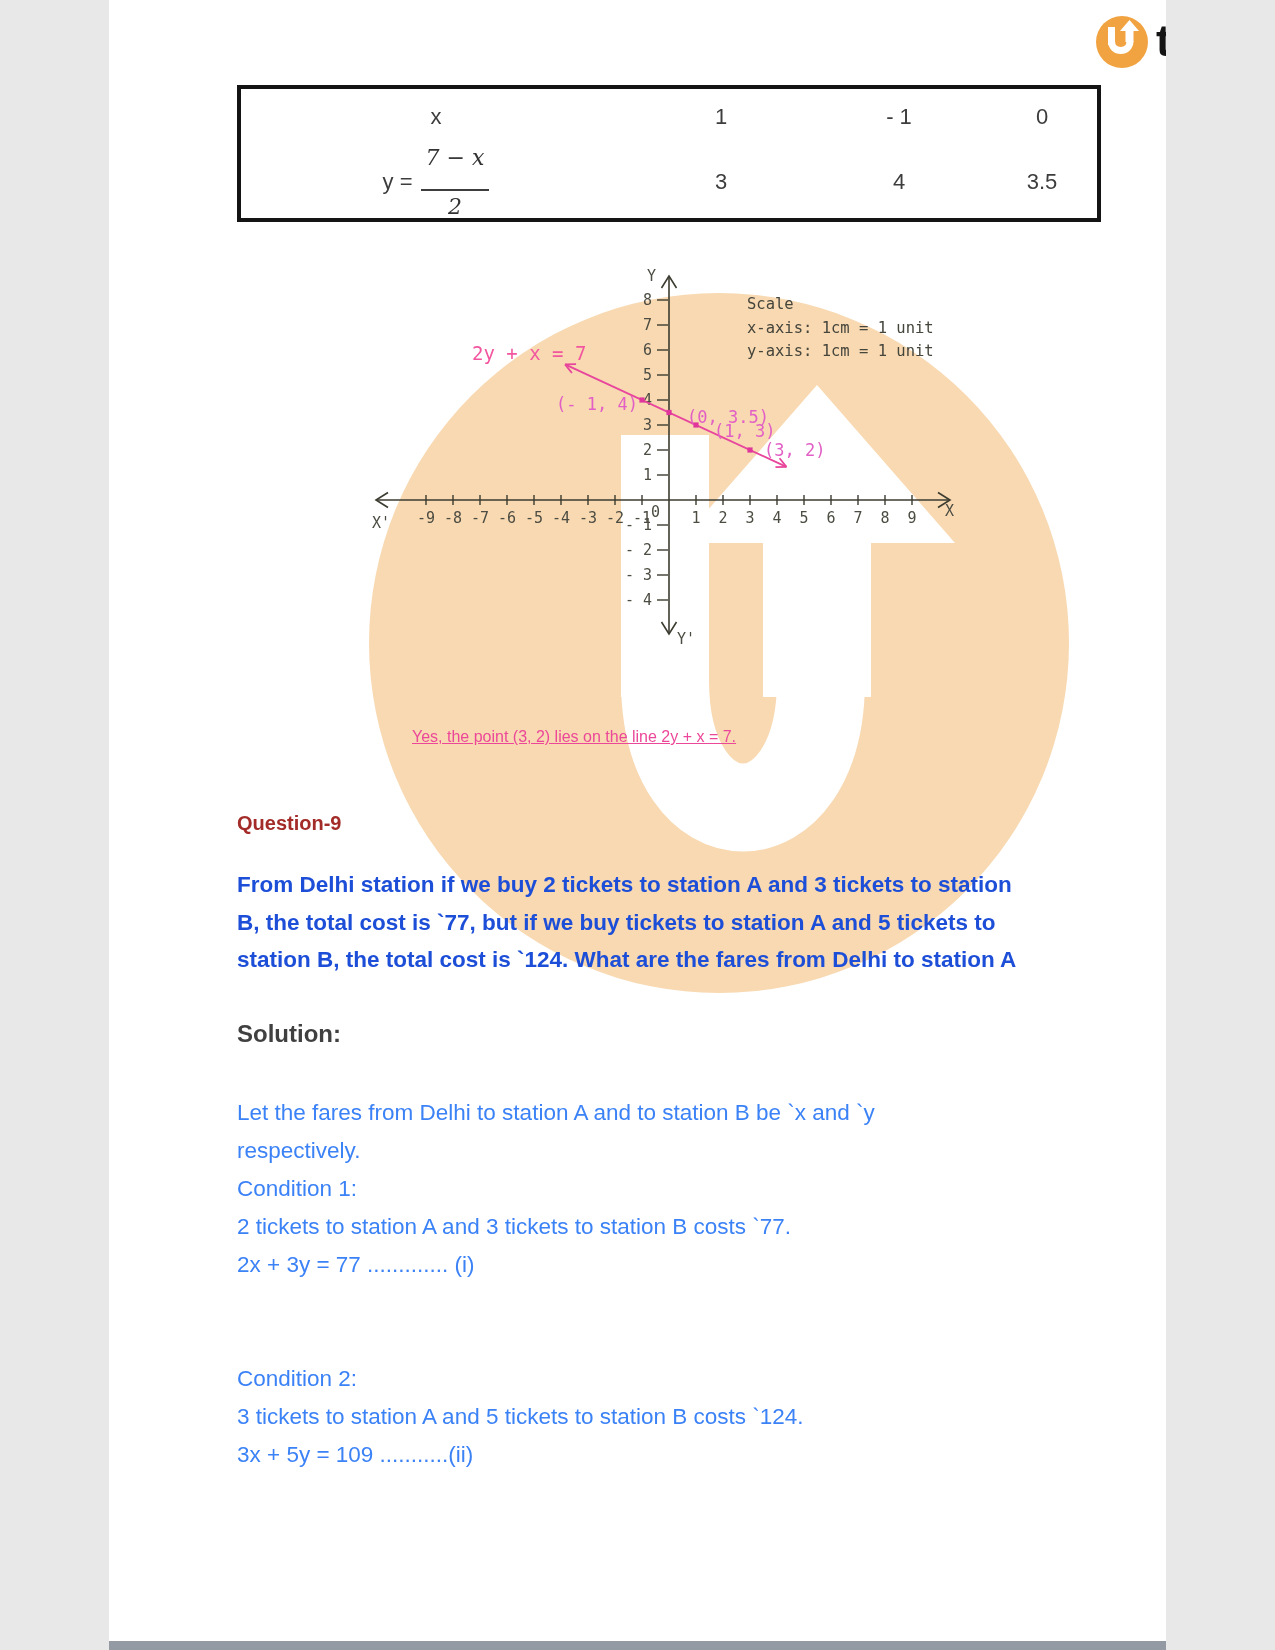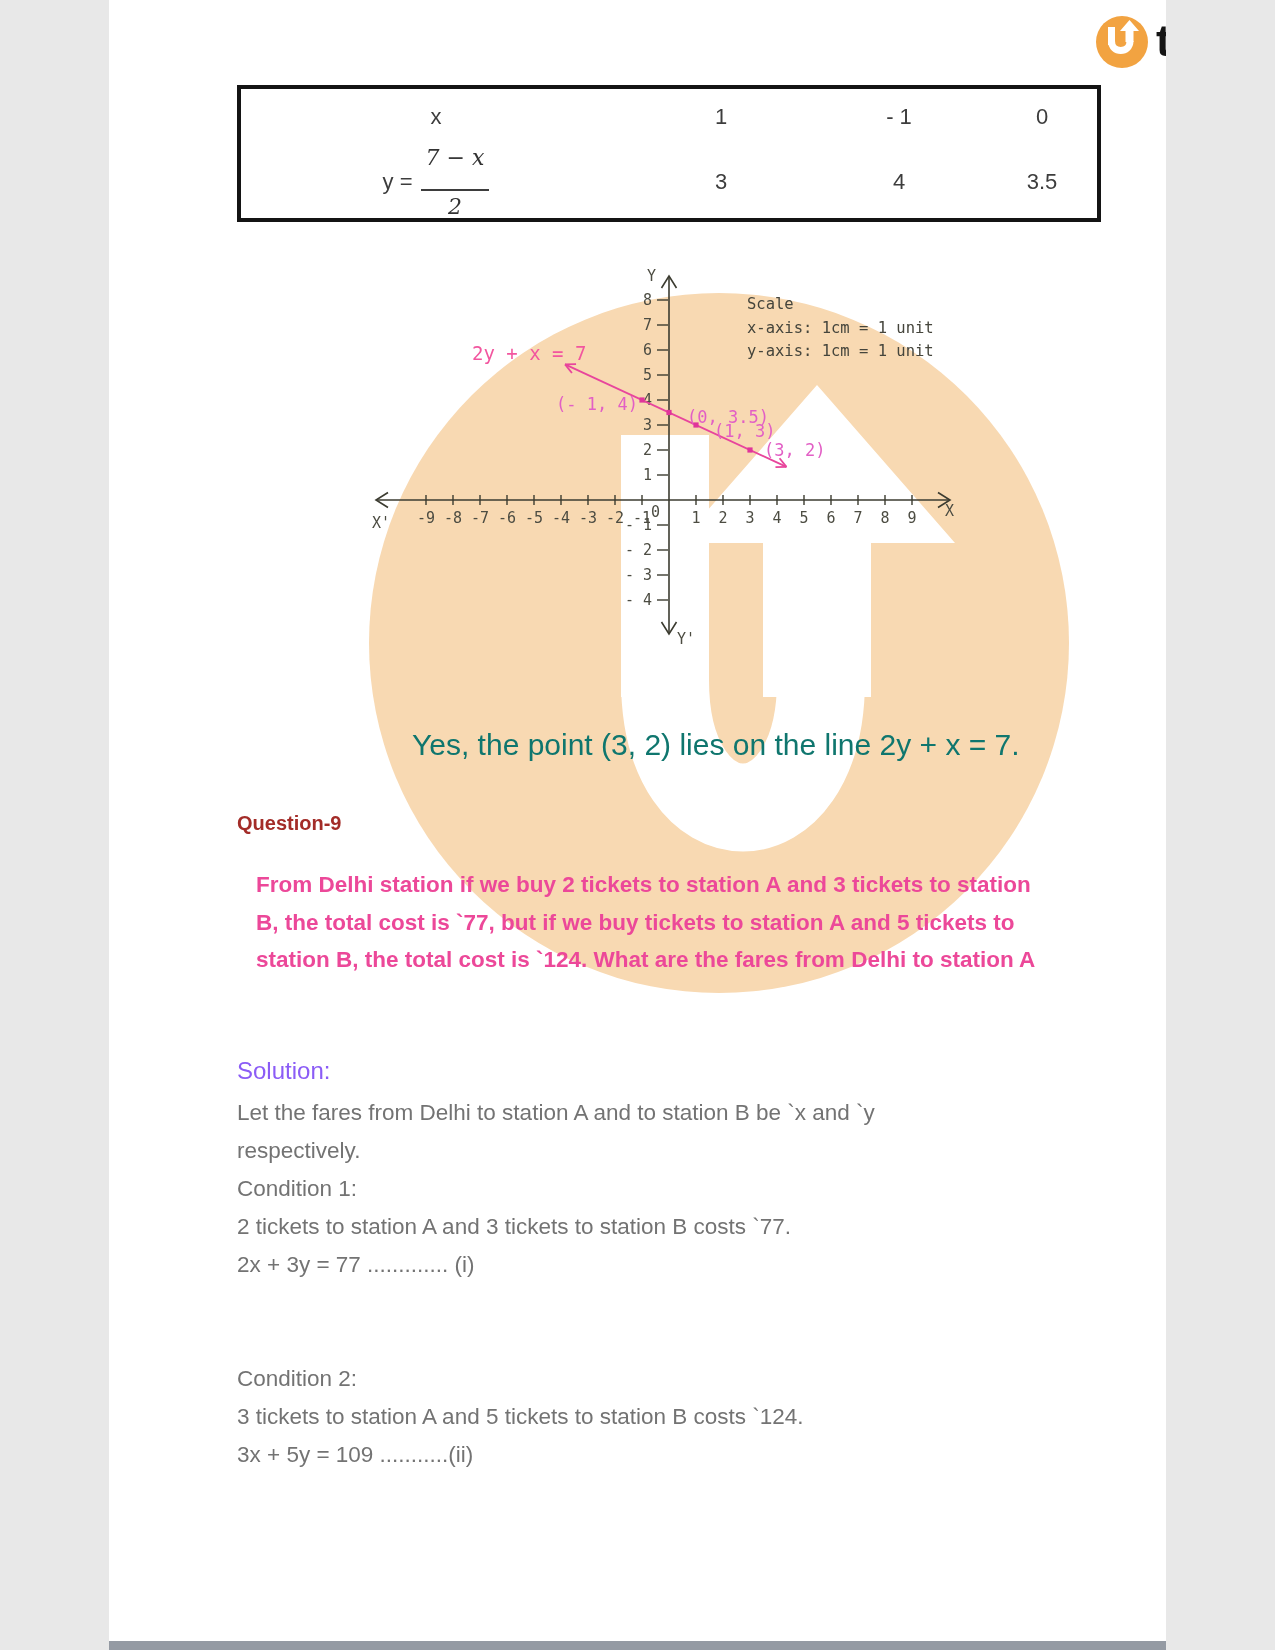--- a/index.html
+++ b/index.html
@@ -29,26 +29,26 @@
   .frac .den{display:block;padding-top:3px;}
 
   
   .graph{position:absolute;left:255px;top:262px;z-index:2;}
   .gtxt{font-family:"DejaVu Sans Mono",monospace;font-size:15px;fill:#4c4c42;}
   .scale-txt{font-family:"DejaVu Sans Mono",monospace;font-size:15.5px;fill:#45453c;}
   .eq-label{font-family:"DejaVu Sans Mono",monospace;font-size:19px;fill:#f2569f;}
   .plabel{font-family:"DejaVu Sans Mono",monospace;font-size:17px;fill:#e25fc5;}
 
   
-  .conclusion{position:absolute;left:303px;top:728px;z-index:2;font-size:30px;color:#0f766e;}
+  .conclusion{position:absolute;left:303px;top:728px;z-index:2;font-size:16px;color:#ec4899;text-decoration:underline;}
   .q-heading{position:absolute;left:128px;top:812px;z-index:2;font-size:20px;font-weight:bold;color:#a32c28;}
   .q-text{position:absolute;left:128px;top:866px;z-index:2;font-size:22.5px;font-weight:bold;
-          color:#ec4899;line-height:37.5px;margin-left:19px;}
-  .sol-heading{position:absolute;left:128px;top:1057px;z-index:2;font-size:24px;font-weight:normal;color:#8b5cf6;}
-  .sol-text{position:absolute;left:128px;top:1094px;z-index:2;font-size:22.5px;color:#737373;line-height:38px;}
+          color:#1d4ed8;line-height:37.5px;}
+  .sol-heading{position:absolute;left:128px;top:1020px;z-index:2;font-size:24px;font-weight:bold;color:#404040;}
+  .sol-text{position:absolute;left:128px;top:1094px;z-index:2;font-size:22.5px;color:#3b82f6;line-height:38px;}
   .sol-text div{min-height:38px;}
 
   .bottom-bar{position:absolute;left:0;bottom:0;width:100%;height:9px;background:#949aa3;z-index:3;}
 </style>
 </head>
 <body>
 
 <div class="page">
 
   <svg class="watermark" width="720" height="720" viewBox="0 0 720 720">

